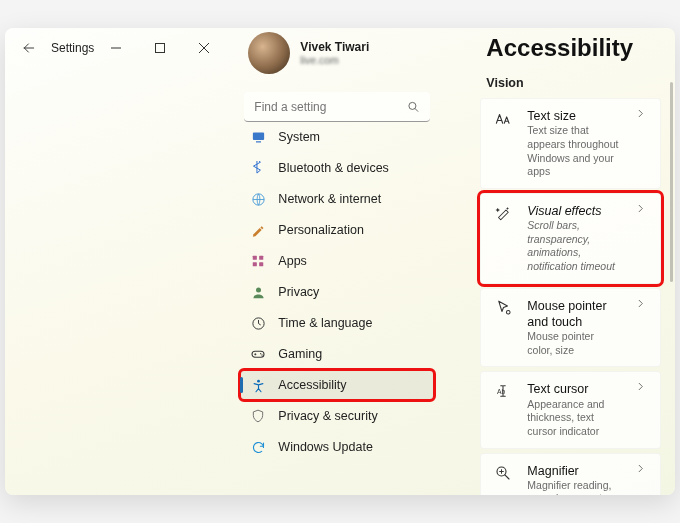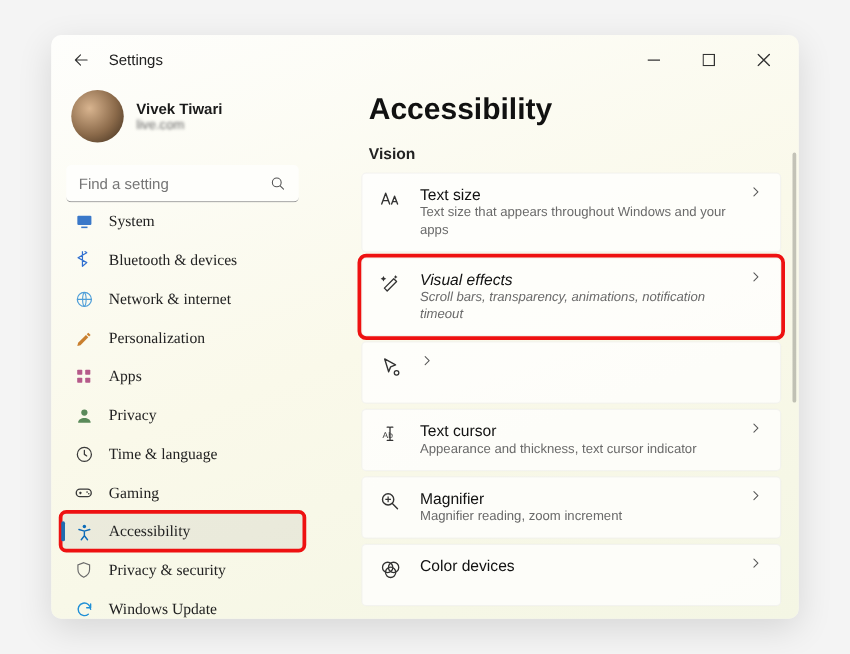--- a/index.html
+++ b/index.html
@@ -7,27 +7,27 @@
     font-family: "Segoe UI", -apple-system, sans-serif;
     background: #f4f4f4;
     width: 680px;
     height: 523px;
     overflow: hidden;
     display: flex;
     align-items: center;
     justify-content: center;
   }
   .window {
-    width: 598px;
+    width: 670px;
     height: 467px;
     background: linear-gradient(160deg, #fefefc 0%, #faf9ea 50%, #f4f6e4 100%);
     border-radius: 8px;
     box-shadow: 0 8px 28px rgba(0,0,0,0.12);
     display: flex;
-    flex-direction: column;
+    flex-direction: row;
     overflow: hidden;
     position: relative;
   }
   .titlebar {
     height: 40px;
     display: flex;
     align-items: center;
     padding: 0 6px;
   }
   .back-btn {
@@ -111,21 +111,20 @@
     position: absolute;
     right: 10px;
     top: 50%;
     transform: translate(0,-50%);
     color: #555;
   }
   .nav {
     display: flex;
     flex-direction: column;
     gap: 1px;
-    font-family: Liberation Serif, serif;
   }
   .nav-item {
     display: flex;
     align-items: center;
     height: 30px;
     padding: 0 10px;
     border-radius: 4px;
     font-size: 12.5px;
     color: #222;
     gap: 12px;
@@ -426,20 +425,24 @@
               <path d="M9 5l7 7-7 7" stroke="currentColor" stroke-width="1.8" fill="none" stroke-linecap="round" stroke-linejoin="round"></path>
             </svg>
           </div>
           <div class="card">
     <span class="card-icon">
               <svg width="19" height="19" viewBox="0 0 24 24">
                 <path d="M6 4l4 13 2-5 5-2z" stroke="#333" stroke-width="1.4" fill="none" stroke-linejoin="round"></path>
                 <circle cx="18" cy="18" r="2.3" stroke="#333" stroke-width="1.3" fill="none"></circle>
               </svg>
             </span>
+    <div class="card-text">
+      <div class="card-title">Mouse pointer and touch</div>
+      <div class="card-sub">Mouse pointer color, size</div>
+    </div>
     <svg width="11" height="11" viewBox="0 0 24 24" class="chev">
               <path d="M9 5l7 7-7 7" stroke="currentColor" stroke-width="1.8" fill="none" stroke-linecap="round" stroke-linejoin="round"></path>
             </svg>
           </div>
           <div class="card">
     <span class="card-icon">
               <svg width="18" height="18" viewBox="0 0 24 24">
                 <path d="M9 5h2m2 0h2M9 19h2m2 0h2M12 5v14" stroke="#333" stroke-width="1.4" fill="none" stroke-linecap="round"></path>
                 <text x="4" y="16" font-size="9" font-family="sans-serif" fill="#333">Ab</text>
               </svg>

